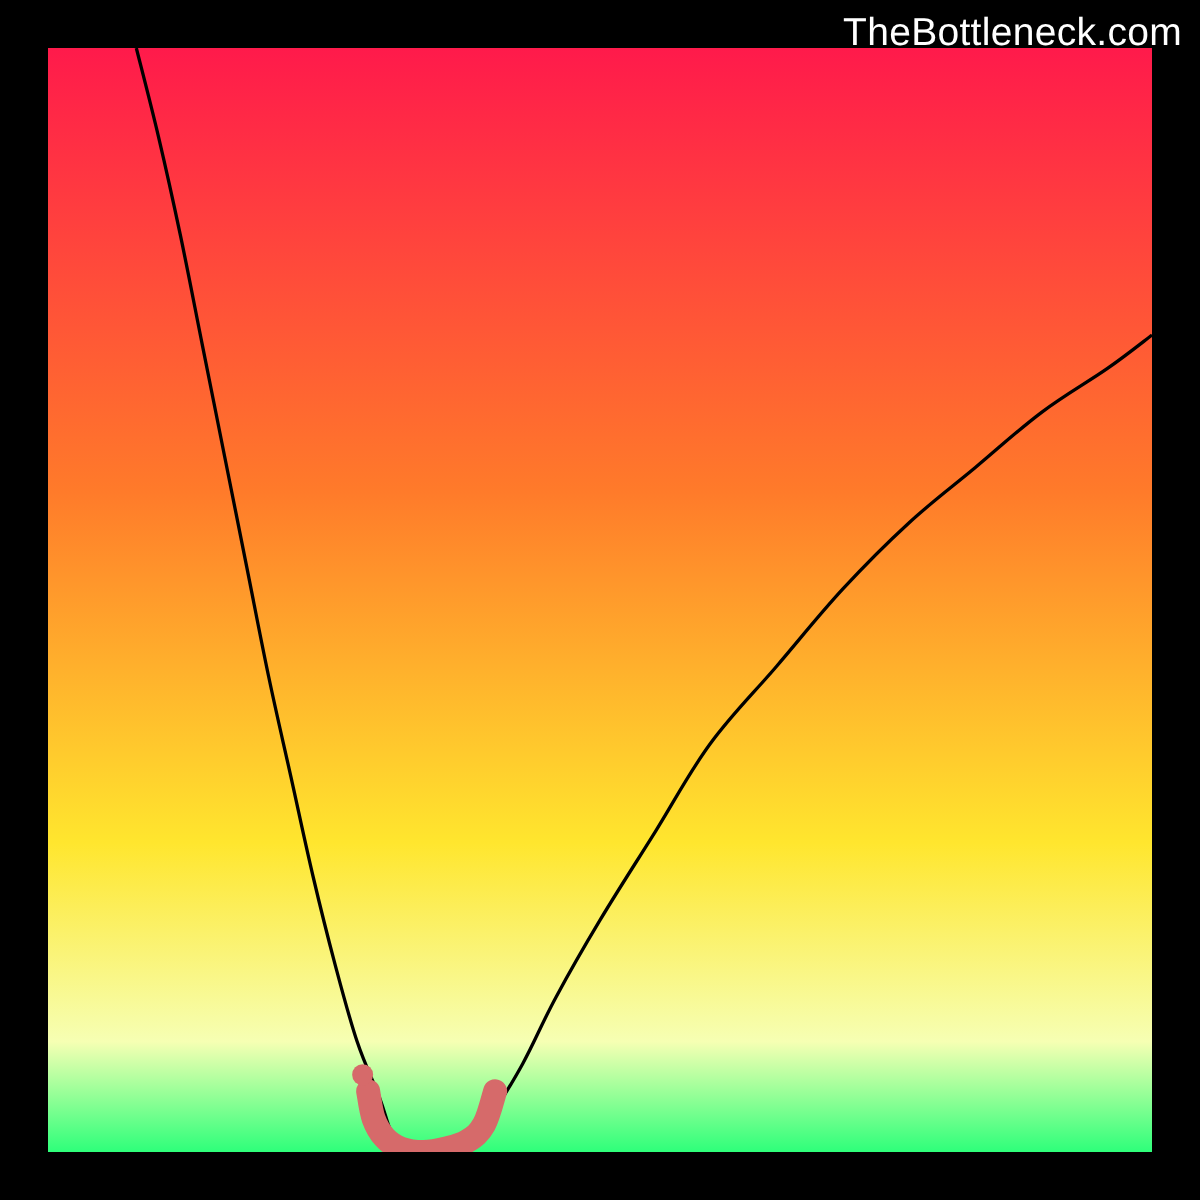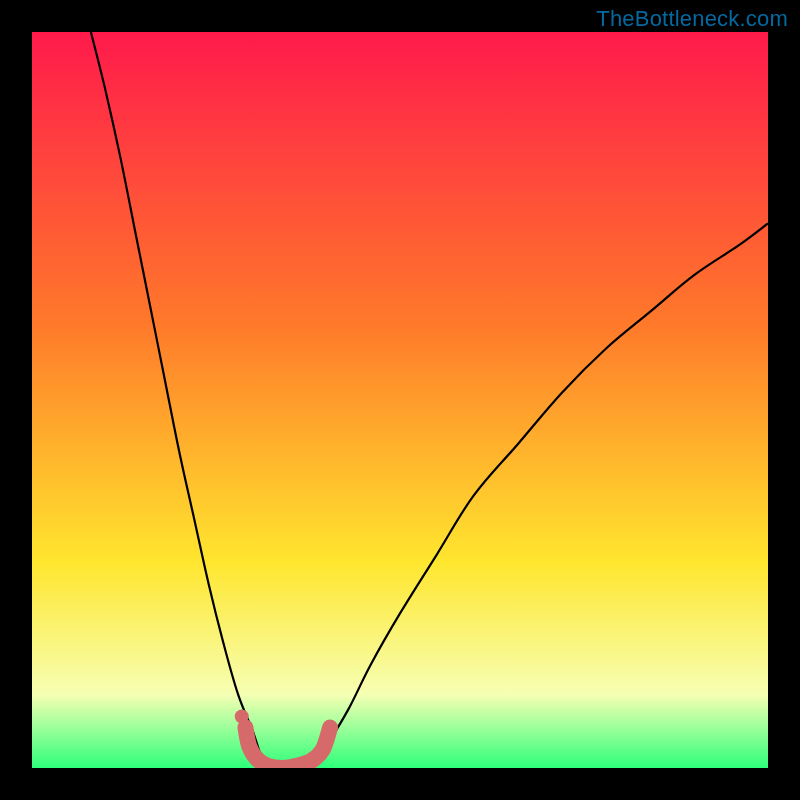--- a/index.html
+++ b/index.html
@@ -16,22 +16,22 @@
     left: 0;
     top: 0;
     width: 800px;
     height: 800px;
     background: #000;
   }
   .watermark {
     position: absolute;
     top: 6px;
     right: 12px;
-    color: #0369a1;
-    font-size: 22px;
+    color: #ffffff;
+    font-size: 26px;
     font-weight: 500;
     z-index: 10;
     letter-spacing: 0.2px;
   }
   .plot-area {
     position: absolute;
     left: 32px;
     top: 32px;
     width: 736px;
     height: 736px;

